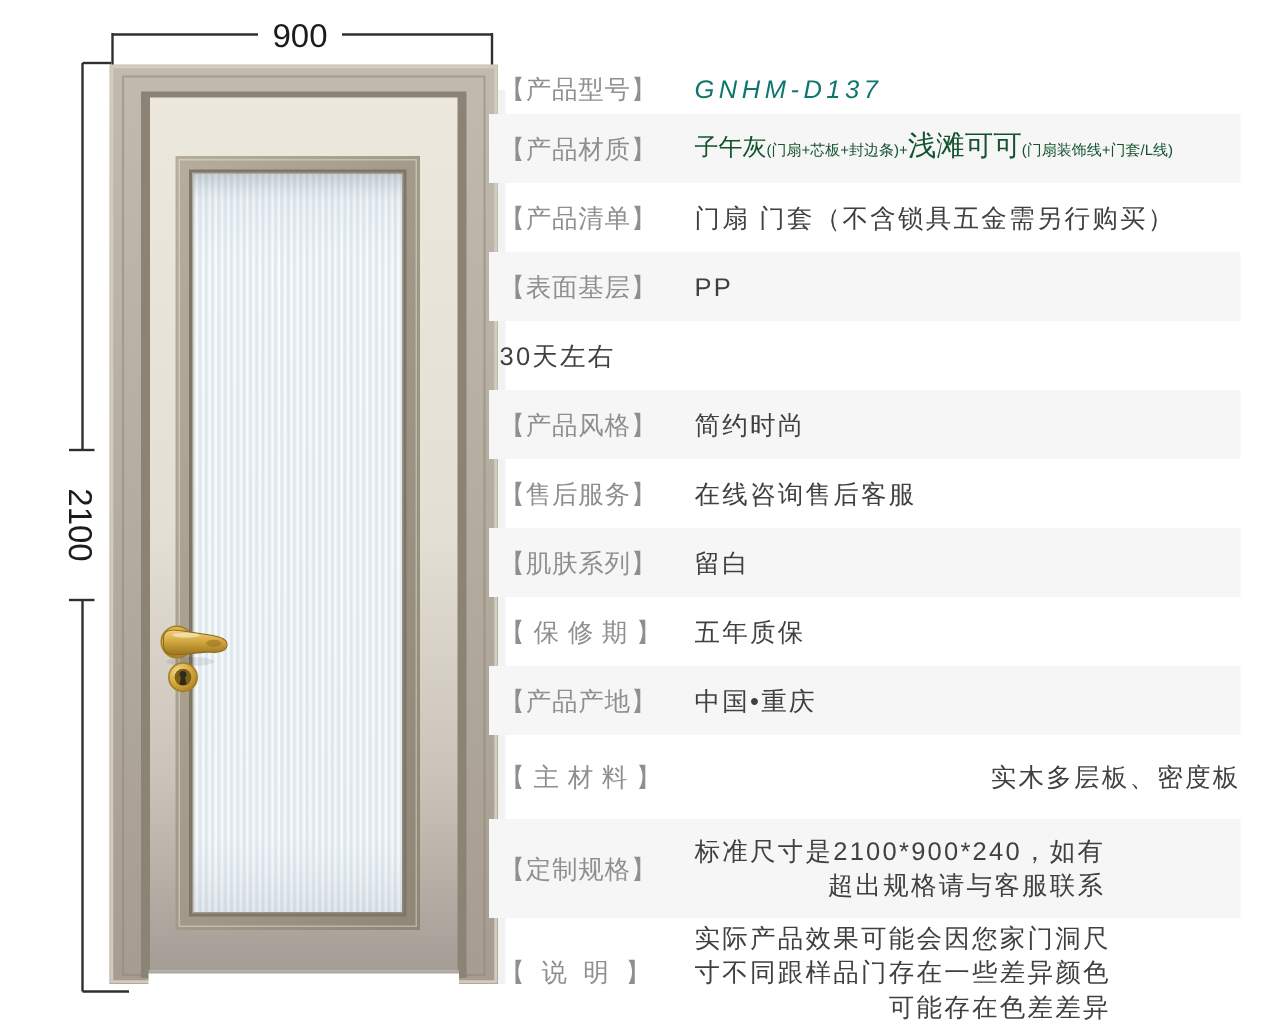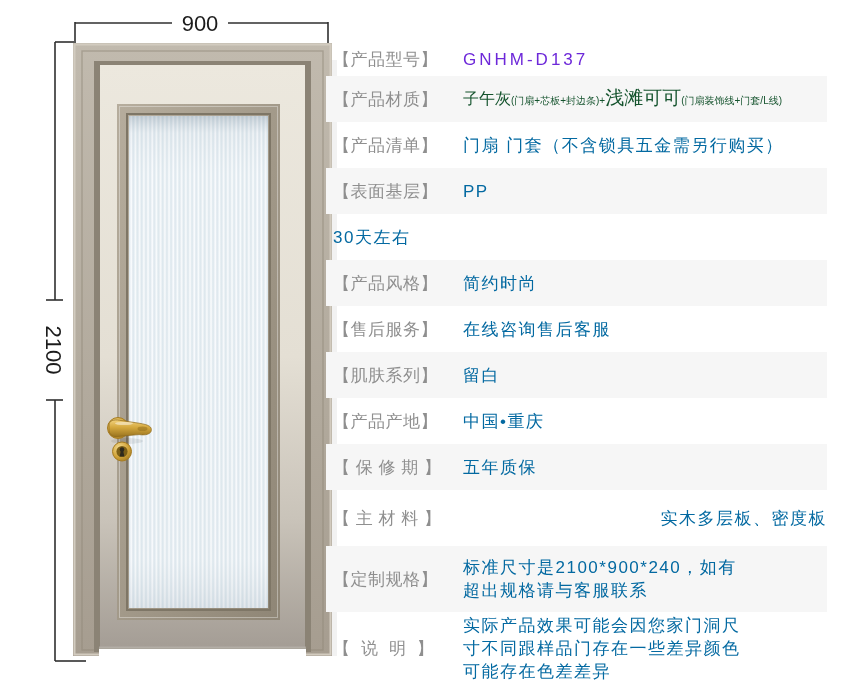--- a/index.html
+++ b/index.html
@@ -11,23 +11,23 @@
   .door-svg{position:absolute;left:0;top:0;}
   
   .specs{position:absolute;left:326px;top:42px;width:501px;}
   .row{display:flex;align-items:center;min-height:46px;padding-left:7px;box-sizing:border-box;}
   .row:nth-child(even){background:#f6f6f6;}
   .row.h34{min-height:34px;}
   .row.h56{min-height:56px;justify-content:space-between;}
   .row.h66{min-height:66px;}
   .row.h73{min-height:73px;align-items:center;}
   .label{flex:0 0 130px;width:130px;font-size:17px;color:#8f8f8f;letter-spacing:.5px;white-space:pre;}
-  .value{font-size:17px;color:#0369a1;letter-spacing:1.5px;line-height:23px;}
-  .value.alnum{letter-spacing:3px;color:#6d28d9;}
-  .value.pre{white-space:pre-line;}
+  .value{font-size:17px;color:#404040;letter-spacing:1.5px;line-height:23px;}
+  .value.alnum{letter-spacing:3px;color:#0f766e;font-style:italic;}
+  .value.pre{white-space:pre-line;text-align:right;}
   .row.materials .value{letter-spacing:0;white-space:nowrap;font-size:16px;color:#14532d;}
   .row.materials .big2{font-size:19px;}
   .row.materials .small{font-size:10px;letter-spacing:0;}
 </style>
 </head>
 <body>
 
 <div class="canvas">
 
   <svg class="door-svg" width="345" height="685" viewBox="0 0 345 685">
@@ -167,27 +167,27 @@
       <span class="label">【售后服务】</span>
       <span class="value">在线咨询售后客服</span>
     </div>
 
     <div class="row">
       <span class="label">【肌肤系列】</span>
       <span class="value">留白</span>
     </div>
 
     <div class="row">
+      <span class="label">【 保 修 期 】</span>
+      <span class="value">五年质保</span>
+    </div>
+
+    <div class="row">
       <span class="label">【产品产地】</span>
       <span class="value">中国•重庆</span>
-    </div>
-
-    <div class="row">
-      <span class="label">【 保 修 期 】</span>
-      <span class="value">五年质保</span>
     </div>
 
     <div class="row h56">
       <span class="label">【 主 材 料 】</span>
       <span class="value">实木多层板、密度板</span>
     </div>
 
     <div class="row h66">
       <span class="label">【定制规格】</span>
       <span class="value pre">标准尺寸是2100*900*240，如有

